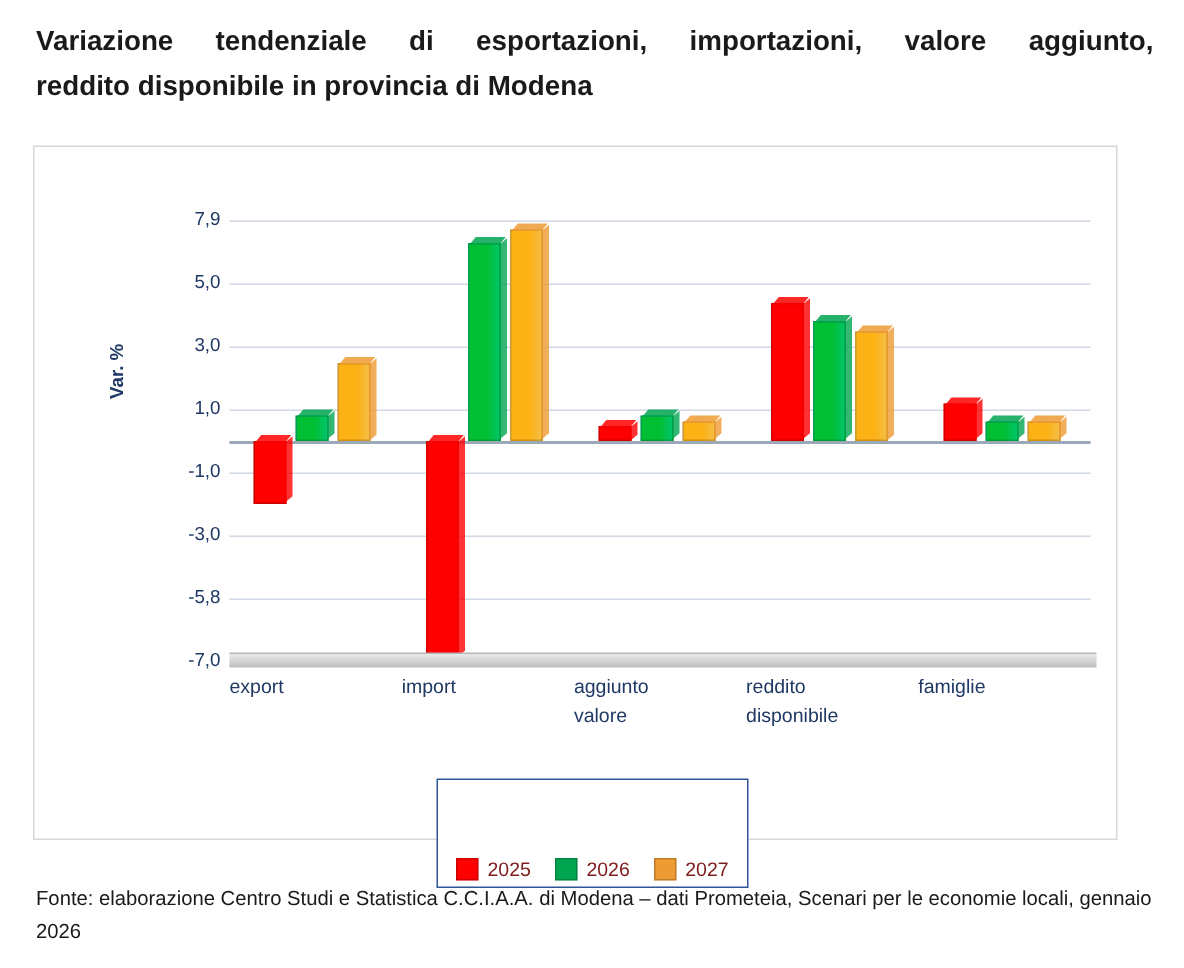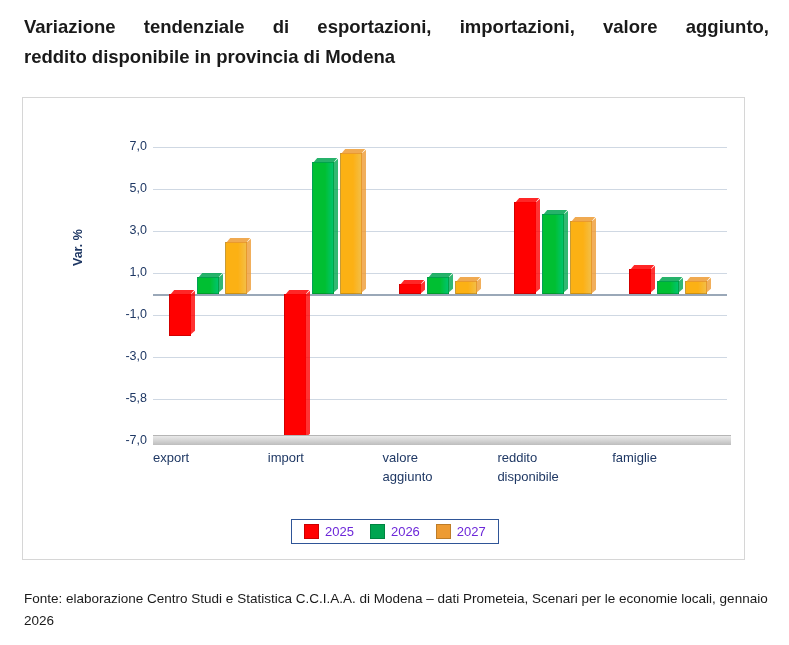--- a/index.html
+++ b/index.html
@@ -194,21 +194,22 @@
     padding: 4px 12px;
     display: flex;
     gap: 16px;
     align-items: center;
   }
   .legend-item {
     display: flex;
     align-items: center;
     gap: 6px;
     font-size: 13px;
-    color: #6d28d9;
+    color: #7f1d1d;
+    margin-top: 48px;
   }
   .swatch {
     width: 13px;
     height: 13px;
     border: 1px solid rgba(0,0,0,0.2);
   }
   
   .source {
     position: absolute;
     left: 24px;
@@ -227,21 +228,21 @@
   <div class="title">
     <span class="line1">Variazione tendenziale di esportazioni, importazioni, valore aggiunto,</span>
     <span class="line2">reddito disponibile in provincia di Modena</span>
   </div>
 
   <div class="chart-frame">
 
     <div class="axis-title">Var. %</div>
 
     <div class="yticks" id="yticks">
-        <div class="ytick" style="top: 21px;">7,0</div>
+        <div class="ytick" style="top: 21px;">7,9</div>
         <div class="ytick" style="top: 63px;">5,0</div>
         <div class="ytick" style="top: 105px;">3,0</div>
         <div class="ytick" style="top: 147px;">1,0</div>
         <div class="ytick" style="top: 189px;">-1,0</div>
         <div class="ytick" style="top: 231px;">-3,0</div>
         <div class="ytick" style="top: 273px;">-5,8</div>
         <div class="ytick" style="top: 315px;">-7,0</div>
       </div>
 
     <div class="plot" id="plot">
@@ -373,22 +374,22 @@
     <div class="floor"></div>
 
     <div class="xlabels" id="xlabels">
         <div class="xlabel">
           <div>export</div>
         </div>
         <div class="xlabel">
           <div>import</div>
         </div>
         <div class="xlabel">
+          <div>aggiunto</div>
           <div>valore</div>
-          <div>aggiunto</div>
         </div>
         <div class="xlabel">
           <div>reddito</div>
           <div>disponibile</div>
         </div>
         <div class="xlabel">
           <div>famiglie</div>
         </div>
       </div>
 

